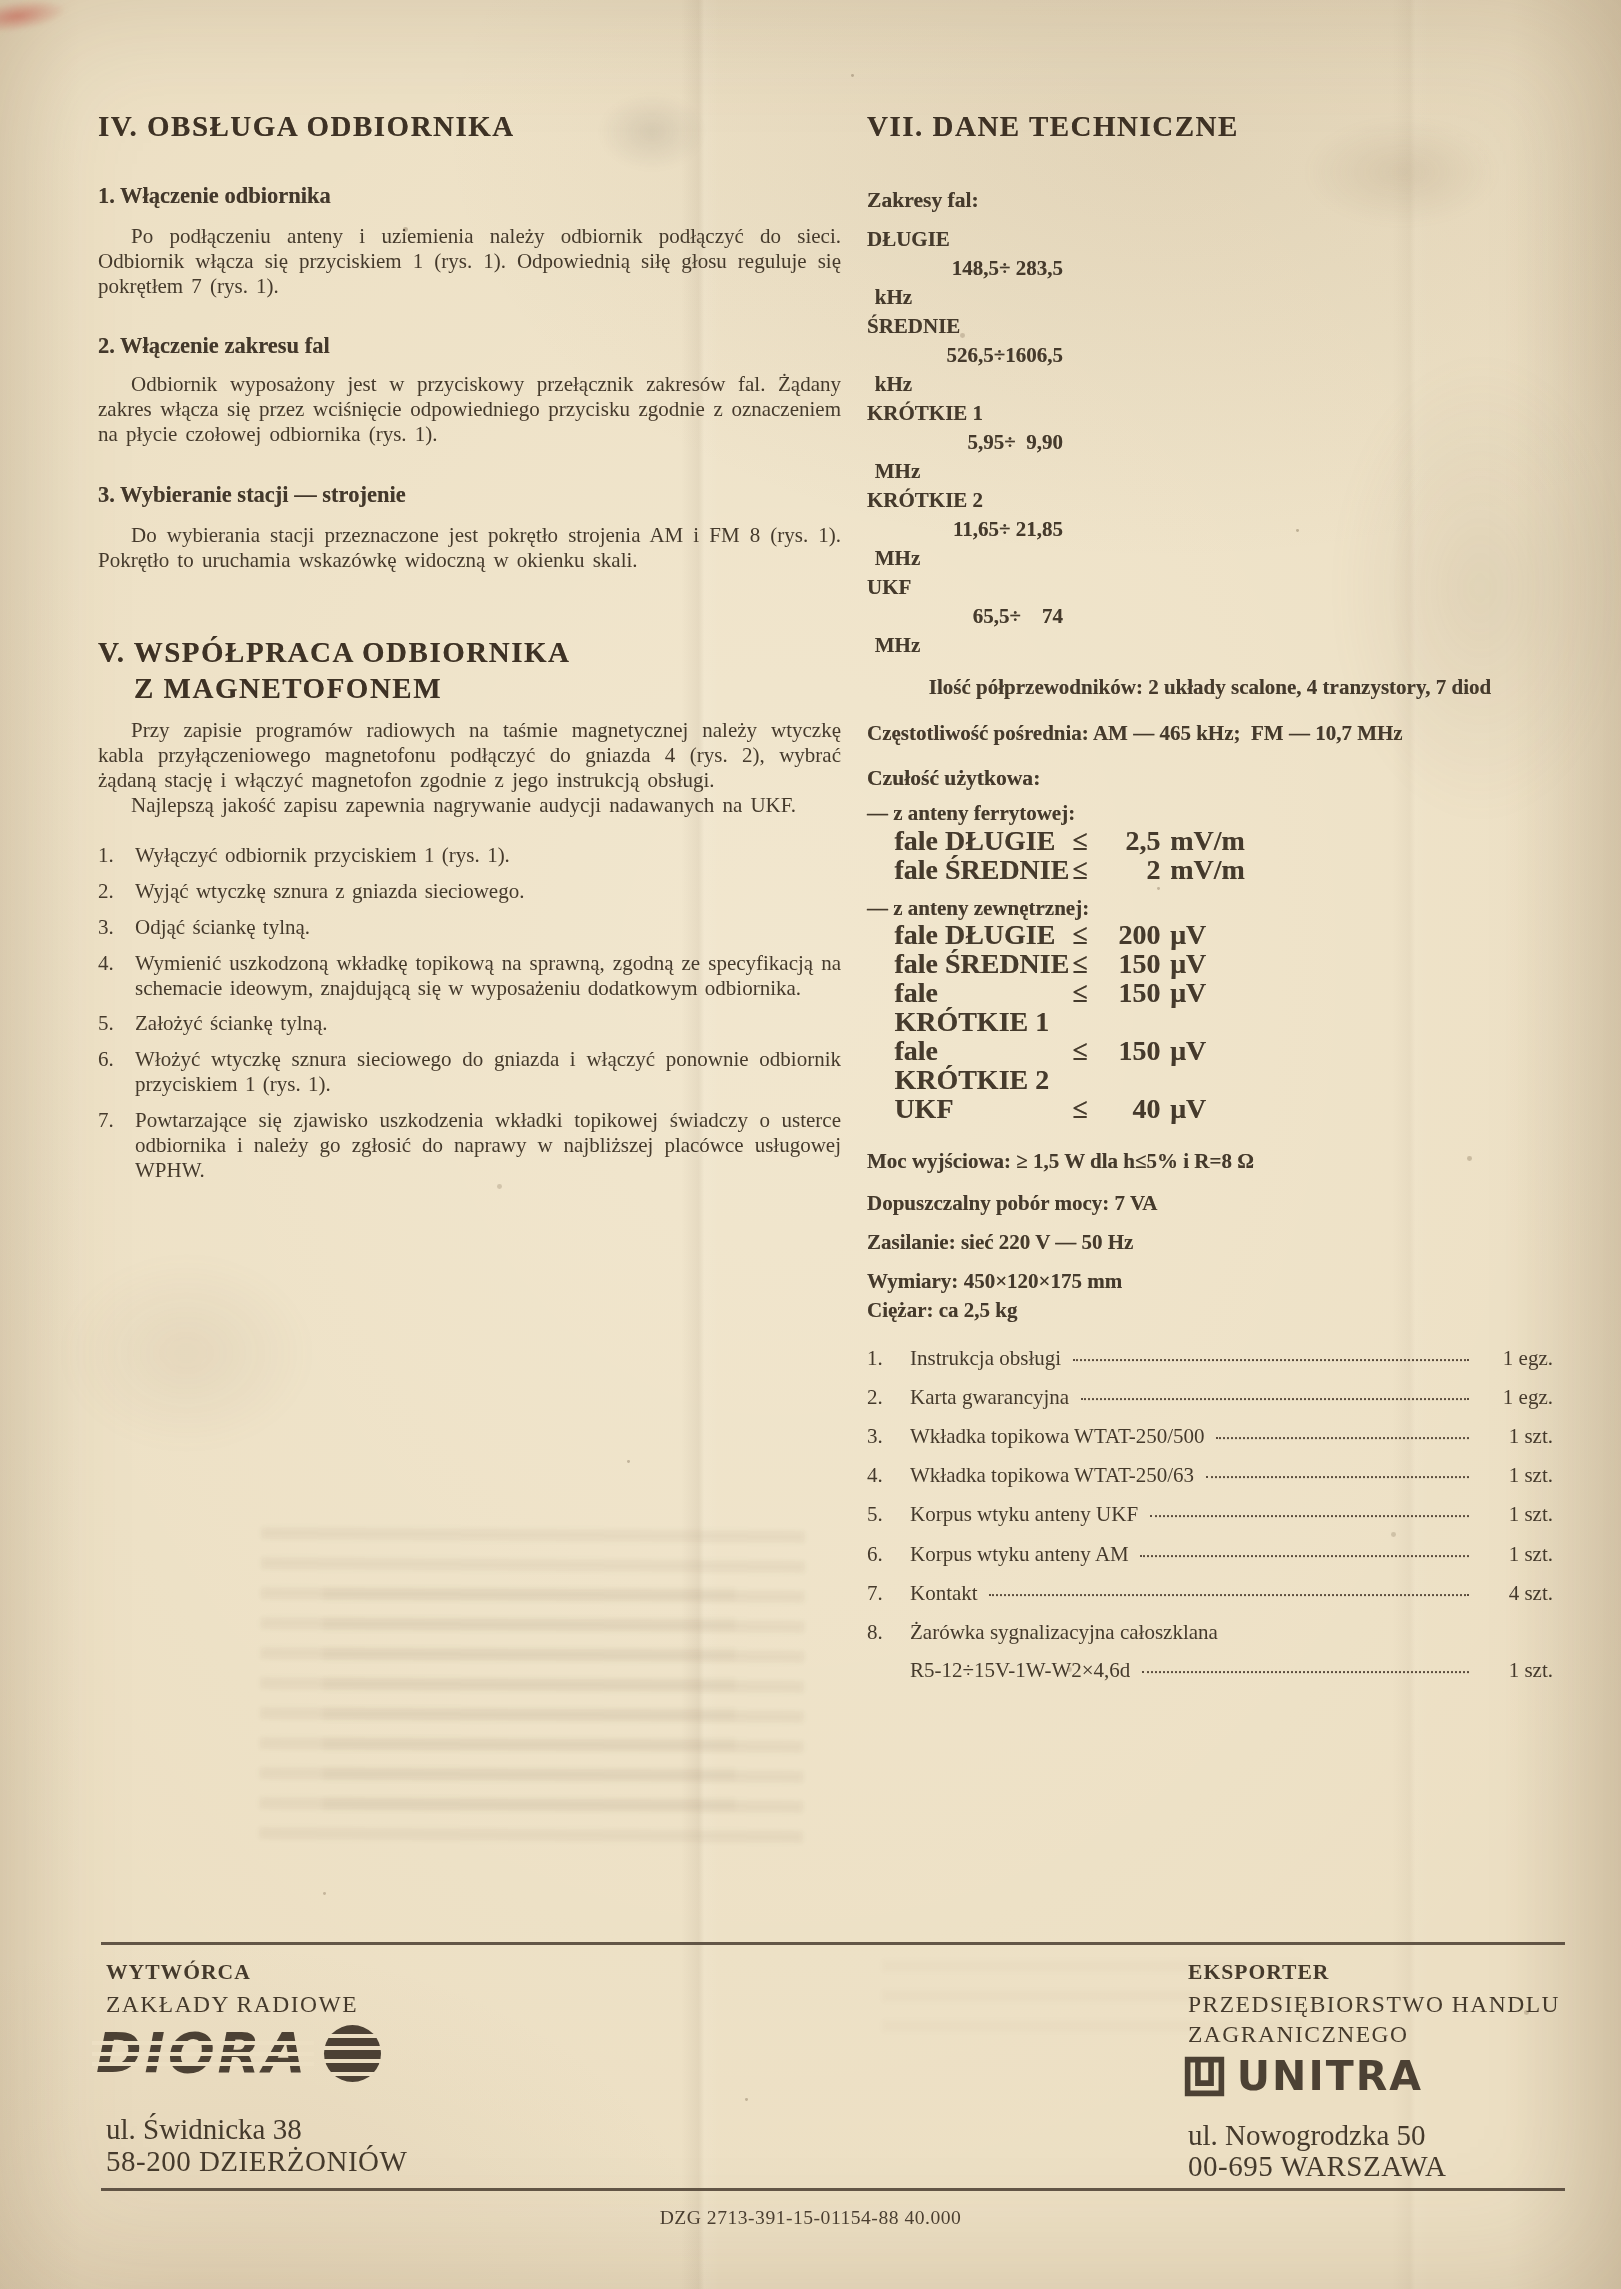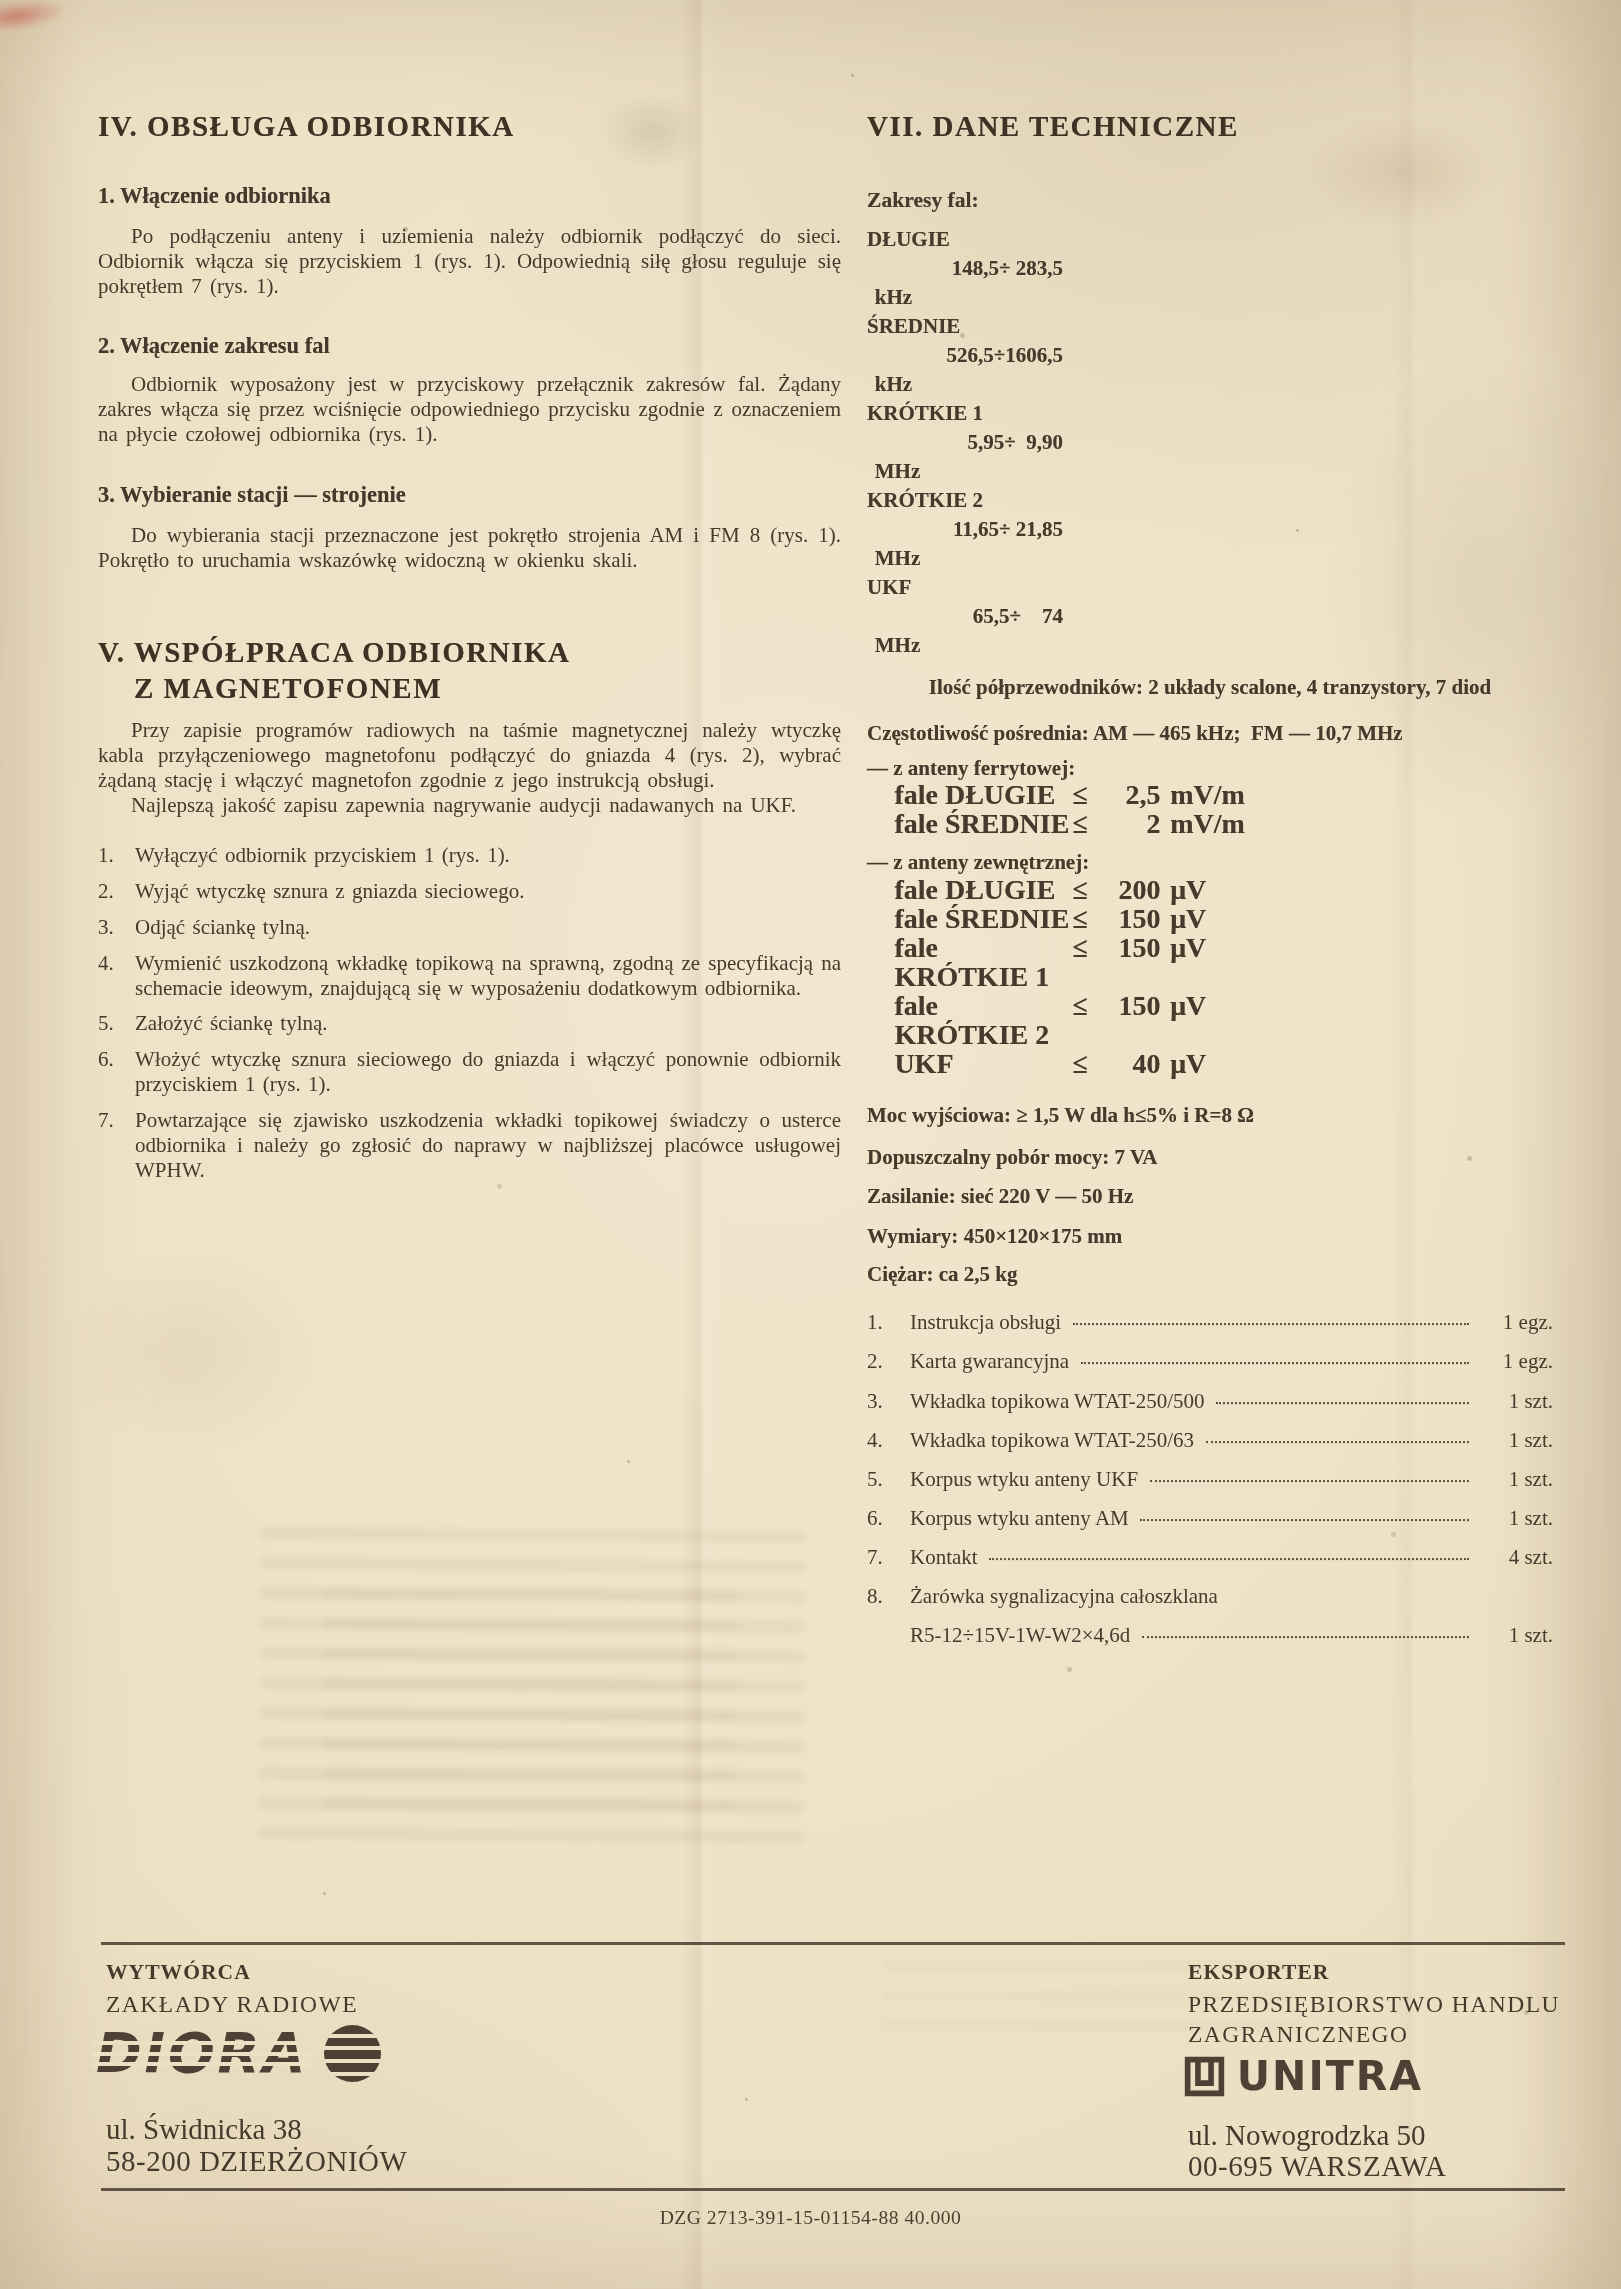--- a/index.html
+++ b/index.html
@@ -174,20 +174,21 @@
       <div class="band-row">
           <span class="band-name">UKF</span>
           <span class="band-range">65,5÷    74</span>
           <span class="band-unit">MHz</span>
         </div>
     </div>
 
     <div class="spec" style="margin-top:15.7px;text-align:center;"><span>Ilość półprzewodników:</span> <span>2 układy scalone, 4 tranzystory, 7 diod</span></div>
     <div class="spec" style="margin-top:20.6px;"><span>Częstotliwość pośrednia:</span> <span style="white-space:pre;">AM — 465 kHz;  FM — 10,7 MHz</span></div>
 
+    <div class="lbl-b" style="margin-top:20.6px;">Czułość użytkowa:</div>
 
     <div class="dash-h" style="margin-top:10.8px;">— z anteny ferrytowej:</div>
     <div class="sens-row">
         <span class="sens-label">fale DŁUGIE</span>
         <span class="sens-ineq">≤</span>
         <span class="sens-val">2,5</span>
         <span class="sens-unit">mV/m</span>
       </div>
     <div class="sens-row">
         <span class="sens-label">fale ŚREDNIE</span>
@@ -225,21 +226,21 @@
         <span class="sens-label">UKF</span>
         <span class="sens-ineq">≤</span>
         <span class="sens-val">40</span>
         <span class="sens-unit">μV</span>
       </div>
 
     <div class="spec" style="margin-top:25.5px;"><span>Moc wyjściowa:</span> <span>≥ 1,5 W dla h≤5% i R=8 Ω</span></div>
     <div class="spec" style="margin-top:17.6px;"><span>Dopuszczalny pobór mocy:</span> <span>7 VA</span></div>
     <div class="spec" style="margin-top:14.7px;"><span>Zasilanie:</span> <span>sieć 220 V — 50 Hz</span></div>
     <div class="spec" style="margin-top:14.7px;"><span>Wymiary:</span> <span>450×120×175 mm</span></div>
-    <div class="spec" style="margin-top:14px;"><span>Ciężar:</span> <span>ca 2,5 kg</span></div>
+    <div class="spec" style="margin-top:4px;"><span>Ciężar:</span> <span>ca 2,5 kg</span></div>
 
 
     <div style="margin-top:23.5px;">
       <div class="eq-row">
           <span class="eq-num">1.</span>
           <span class="eq-name">Instrukcja obsługi</span>
           <span class="leader"></span>
           <span class="eq-qty">1 egz.</span>
         </div>
       <div class="eq-row">

